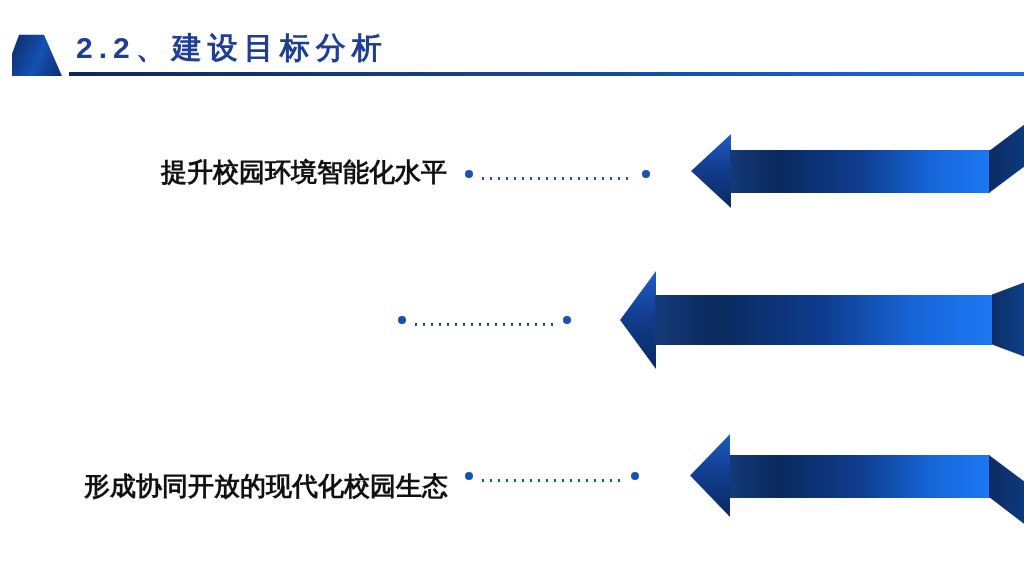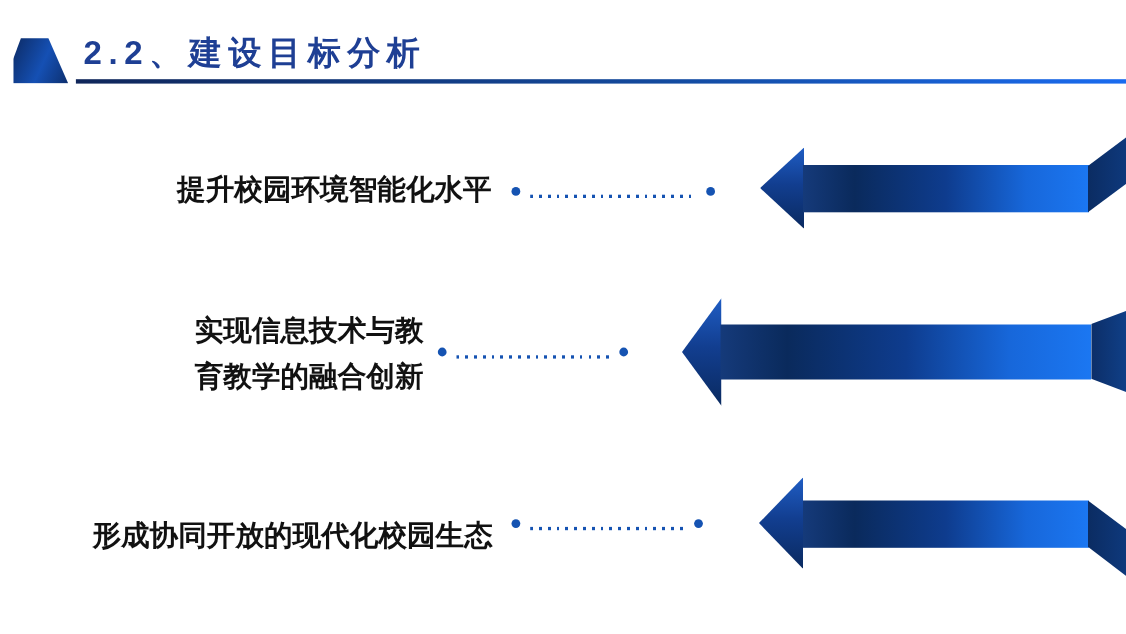--- a/index.html
+++ b/index.html
@@ -85,22 +85,21 @@
 <div class="connector" style="left:455px; top:162px; width:181px;">
   <span class="dots"></span>
 </div>
 <div>
   <div class="arrow-part arrow-head" style="left:679px; top:122px; width:40px; height:74px;"></div>
   <div class="arrow-part arrow-shaft" style="left:718px; top:138px; width:260px; height:43px;"></div>
   <div class="arrow-part arrow-fold-up" style="left:977px; top:103px; width:47px; height:78px;"></div>
 </div>
 
 <div class="goal-label" style="left:161px; top:267px;">
-  <span>实现信息技术与教</span><br>
-  <span>育教学的融合创新</span>
+  <br>
 </div>
 <div class="connector" style="left:388px; top:308px; width:169px;">
   <span class="dots"></span>
 </div>
 <div>
   <div class="arrow-part arrow-head" style="left:608px; top:259px; width:36px; height:98px;"></div>
   <div class="arrow-part arrow-shaft" style="left:643px; top:283px; width:337px; height:50px;"></div>
   <div class="arrow-part arrow-flare" style="left:980px; top:266px; width:44px; height:83px;"></div>
 </div>
 

